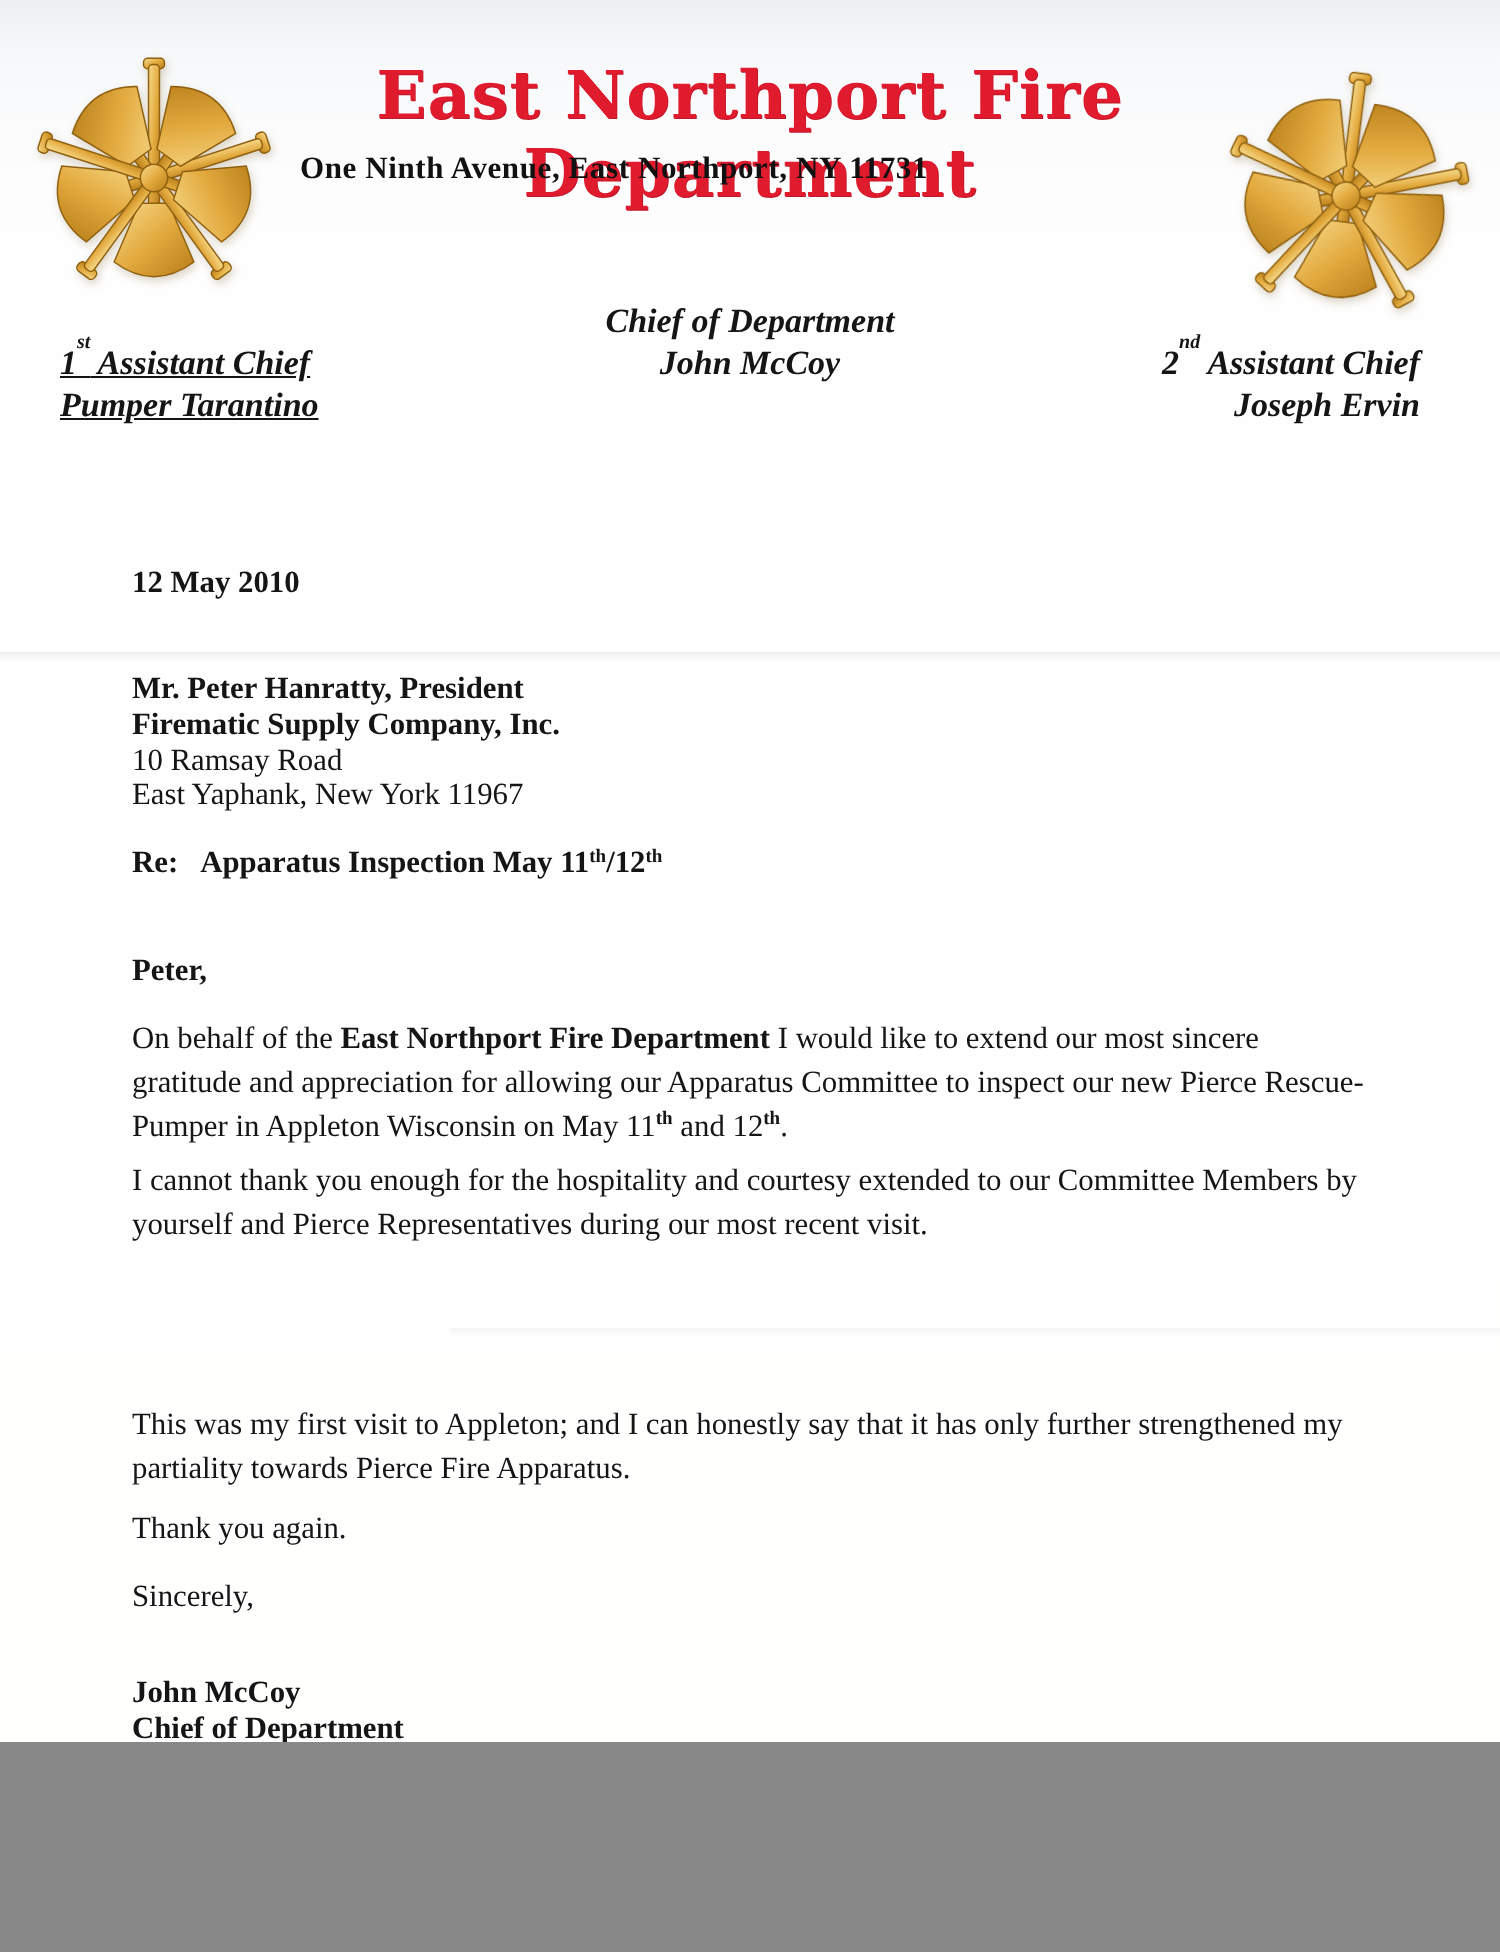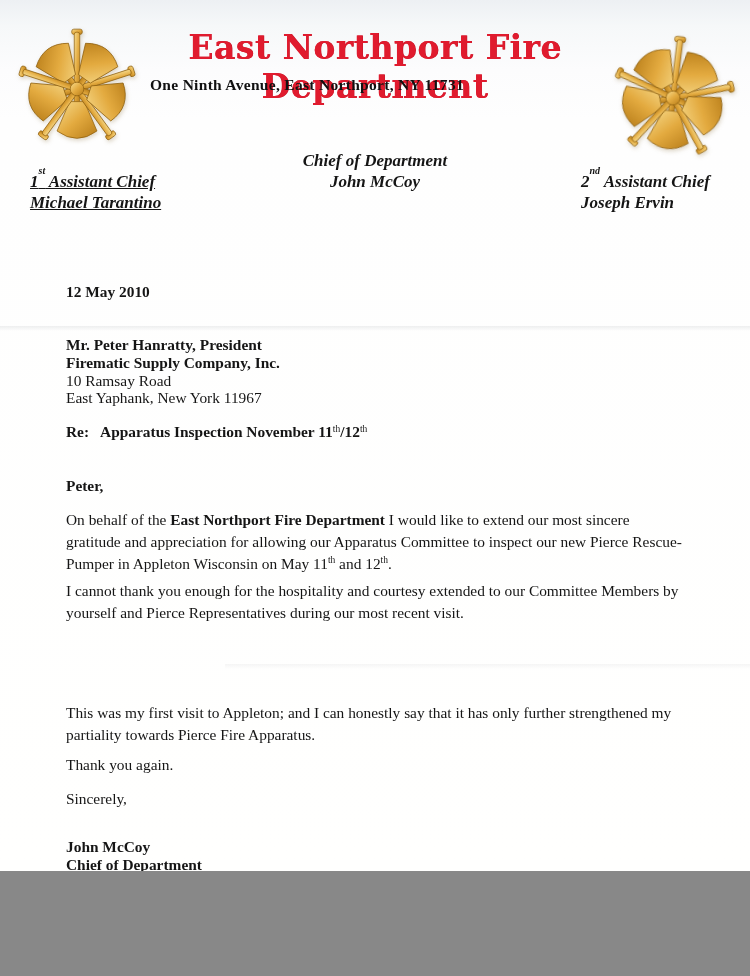--- a/index.html
+++ b/index.html
@@ -34,31 +34,31 @@
   .masthead-address {
     position: absolute; top: 76px; left: 150px; right: 150px;
     font-weight: 700;
     font-size: 15.5px;
     letter-spacing: 0.3px;
     color: #111;
   }
   .officer { position: absolute; font-style: italic; font-weight: 700; font-size: 17px; line-height: 21px; color: #151515; }
   .officer-chief { top: 150px; left: 250px; width: 250px; text-align: center; }
   .officer-left { top: 171px; left: 30px; text-align: left; text-decoration: underline; }
-  .officer-right { top: 171px; right: 40px; }
+  .officer-right { top: 171px; right: 40px; text-align: right; }
   .officer sup { font-size: 10px; position: relative; top: -6px; line-height: 0; }
 
   .emblem { position: absolute; filter: drop-shadow(1px 2px 2px rgba(120,90,30,0.25)); }
   .emblem-left { top: 26px; left: 14px; width: 126px; height: 126px; }
   .emblem-right { top: 33px; left: 608px; width: 130px; height: 130px; transform: rotate(7deg); }
 
   
   .txt { position: absolute; left: 66px; font-size: 15.4px; line-height: 21.8px; white-space: pre-line; color: #151515; }
   .bold { font-weight: 700; }
-  .sup { font-size: 9.5px; line-height: 0; position: relative; top: -5.5px; font-weight: normal; }
+  .sup { font-size: 9.5px; line-height: 0; position: relative; top: -5.5px; font-weight: bold; }
   .tight { line-height: 17.6px; }
   .subject-label { margin-right: 11px; }
 </style>
 </head>
 <body>
 
 <div class="page">
 
   <div class="fold fold-1"></div>
   <div class="fold fold-2"></div>
@@ -146,36 +146,36 @@
   <div class="masthead-title">East Northport Fire Department</div>
   <div class="masthead-address">One Ninth Avenue, East Northport, NY 11731</div>
 
   <div class="officer officer-chief">
     <div>Chief of Department</div>
     <div>John McCoy</div>
   </div>
 
   <div class="officer officer-left">
     <div><span>1</span><sup>st</sup><span> Assistant Chief</span></div>
-    <div>Michael Tarantino</div>
+    <div>Pumper Tarantino</div>
   </div>
 
   <div class="officer officer-right">
     <div><span>2</span><sup>nd</sup><span> Assistant Chief</span></div>
     <div>Joseph Ervin</div>
   </div>
 
   <div class="txt bold" style="top:281px">12 May 2010</div>
 
   <div class="txt bold tight" style="top:354px">Firematic Supply Company, Inc.</div>
   <div class="txt bold tight" style="top:336px">Mr. Peter Hanratty, President</div>
   <div class="txt tight" style="top:371.5px">10 Ramsay Road</div>
   <div class="txt tight" style="top:389px">East Yaphank, New York 11967</div>
 
-  <div class="txt bold" style="top:421px"><span class="subject-label">Re:</span><span>Apparatus Inspection November 11</span><span class="sup">th</span><span>/12</span><span class="sup">th</span></div>
+  <div class="txt bold" style="top:421px"><span class="subject-label">Re:</span><span>Apparatus Inspection May 11</span><span class="sup">th</span><span>/12</span><span class="sup">th</span></div>
 
   <div class="txt bold" style="top:475px">Peter,</div>
 
   <div class="txt" style="top:509px"><span>On behalf of the </span><span class="bold">East Northport Fire Department</span><span> I would like to extend our most sincere
 gratitude and appreciation for allowing our Apparatus Committee to inspect our new Pierce Rescue-
 Pumper in Appleton Wisconsin on May 11</span><span class="sup">th</span><span> and 12</span><span class="sup">th</span><span>.</span></div>
 
   <div class="txt" style="top:580px">I cannot thank you enough for the hospitality and courtesy extended to our Committee Members by
 yourself and Pierce Representatives during our most recent visit.</div>
 

